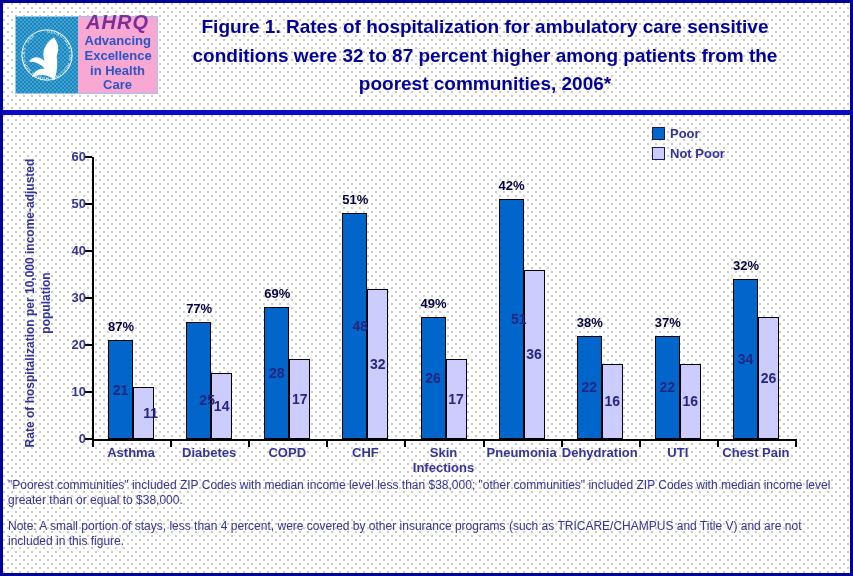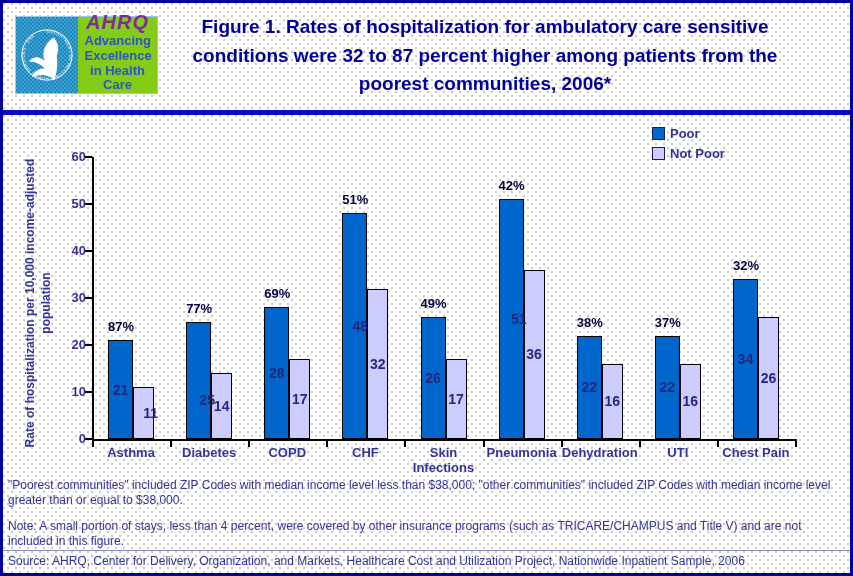--- a/index.html
+++ b/index.html
@@ -14,21 +14,21 @@
     background-position:0 0,4px 4px;
   }
   .frame-border{position:absolute;inset:0;border:3px solid #000099;pointer-events:none;z-index:50;}
   
   #logo{position:absolute;left:15px;top:16px;width:141px;height:76px;border:1px solid #9cc6e8;display:flex;background:#fff;z-index:2;}
   #seal{width:62px;height:100%;
     background-color:#1d86bd;
     background-image:repeating-conic-gradient(#3ea2d2 0 25%,#1d86bd 0 50%);
     background-size:4px 4px;
     display:flex;align-items:center;justify-content:center;}
-  #wordmark{flex:1;display:flex;flex-direction:column;align-items:center;justify-content:center;background:#84cc16;}
+  #wordmark{flex:1;display:flex;flex-direction:column;align-items:center;justify-content:center;background:#f9a8d4;}
   .ahrq-text{font-weight:bold;font-style:italic;font-size:20px;letter-spacing:1px;color:#7b2f95;line-height:1;margin-top:-3px;}
   .tagline{width:66px;text-align:center;font-weight:bold;font-size:13px;line-height:1.15;color:#2b55c4;margin-top:2px;}
   #page-title{position:absolute;left:185px;top:13px;width:600px;text-align:center;
     font-weight:bold;font-size:19px;line-height:1.5;color:#000099;}
   #divider{position:absolute;left:0;top:110px;width:853px;height:5px;background:#0b0bc4;}
   
   #legend{position:absolute;left:652px;top:126px;z-index:3;text-align:center;}
   .legend-item{display:flex;align-items:center;gap:5px;margin-bottom:5px;font-weight:bold;font-size:13px;color:#333399;}
   .swatch{width:11px;height:11px;border:1px solid #1a1a66;display:inline-block;}
   
@@ -144,21 +144,20 @@
         <div class="bar" style="left: 638.944px; width: 25px; top: 122.2px; height: 159.8px; background: rgb(0, 102, 204);"></div>
         <div class="bar" style="left: 663.944px; width: 21px; top: 159.8px; height: 122.2px; background: rgb(204, 204, 255);"></div>
         <div class="vlabel" style="left: 638.944px; width: 25px; top: 194.1px;">34</div>
         <div class="vlabel" style="left: 663.944px; width: 21px; top: 212.9px;">26</div>
         <div class="plabel" style="left: 606.944px; top: 101.2px;">32%</div>
       </div>
   </div>
 
   <div class="fn" id="fn-definition">"Poorest communities" included ZIP Codes with median income level less than $38,000; "other communities" included ZIP Codes with median income level greater than or equal to $38,000.</div>
   <div class="fn" id="fn-note">Note: A small portion of stays, less than 4 percent, were covered by other insurance programs (such as TRICARE/CHAMPUS and Title V) and are not included in this figure.</div>
-  <div class="fn" id="fn-source">Source: AHRQ, Center for Delivery, Organization, and Markets, Healthcare Cost and Utilization Project, Nationwide Inpatient Sample, 2006</div>
 
   <div class="frame-border"></div>
 <div class="ytick" style="left: 85px; top: 438px;"></div>
     <div class="yticklabel" style="left: 50px; top: 431px;">0</div>
     <div class="ytick" style="left: 85px; top: 391px;"></div>
     <div class="yticklabel" style="left: 50px; top: 384px;">10</div>
     <div class="ytick" style="left: 85px; top: 344px;"></div>
     <div class="yticklabel" style="left: 50px; top: 337px;">20</div>
     <div class="ytick" style="left: 85px; top: 297px;"></div>
     <div class="yticklabel" style="left: 50px; top: 290px;">30</div>

